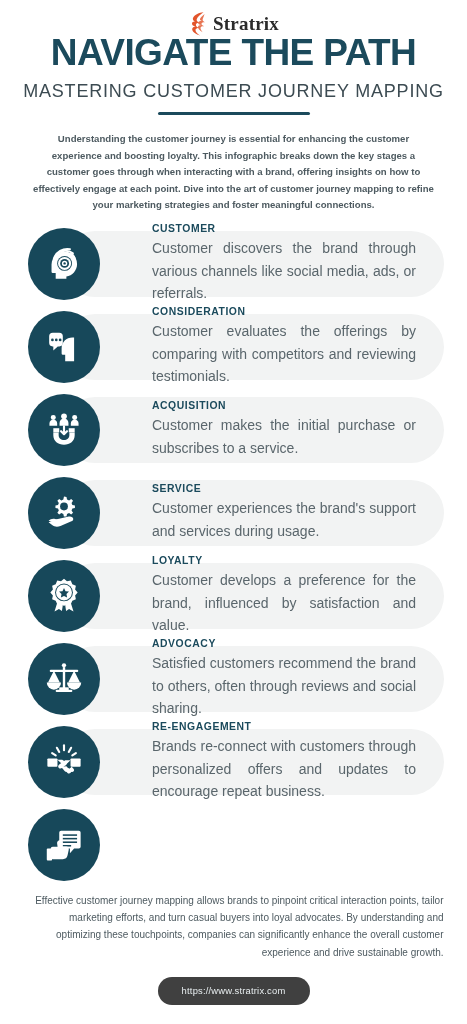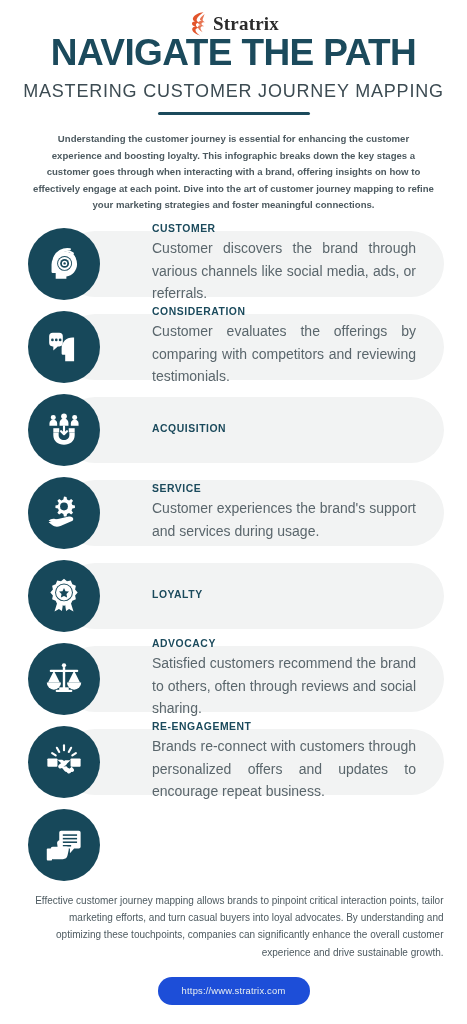--- a/index.html
+++ b/index.html
@@ -121,21 +121,21 @@
     margin:8px auto 0 auto;
     text-align:right;
     font-size:10px;
     line-height:1.74;
     color:#4d5a60;
   }
   .url-pill {
     display:block;
     width:152px;
     margin:16px auto 0 auto;
-    background:#1d4ed8;
+    background:#404040;
     color:#e8eef0;
     font-size:9.4px;
     letter-spacing:0.2px;
     text-align:center;
     padding:8px 0 9px 0;
     border-radius:20px;
     text-decoration:none;
   }
 </style>
 </head>
@@ -209,20 +209,21 @@
           <path d="M43.5 25 v-4 c0-3.6 2.9-6.5 6.5-6.5 s6.5 2.9 6.5 6.5 v4 Z"></path>
           <path d="M14 29 H24 v7 H14 Z"></path>
           <path d="M40 29 H50 v7 H40 Z"></path>
           <path d="M14 33 c0-10 4-15 18-15 s18 5 18 15 h-8 c0-6-3-8-10-8 s-10 2-10 8 Z" opacity="0"></path>
           <path d="M14 36 v5 c0 10 8 16 18 16 s18-6 18-16 v-5 h-9 v5 c0 5-4 8-9 8 s-9-3-9-8 v-5 Z"></path>
           <path d="M32 26 v12 M27 34 l5 5 5-5" stroke="#ffffff" stroke-width="3.6" fill="none" stroke-linecap="round" stroke-linejoin="round"></path>
         </svg>
       </div>
       <div class="stage-card">
         <div class="stage-title">ACQUISITION</div>
+        <div class="stage-desc">Customer makes the initial purchase or subscribes to a service.</div>
       </div>
     </div>
 
     <div class="stage">
       <div class="stage-icon">
         <svg viewBox="0 0 64 64" fill="#ffffff" xmlns="http://www.w3.org/2000/svg">
           <path d="M32 4 l4.2 1.1 .9 4.3 3.4 1.4 3.6-2.5 3.1 3.1 -2.5 3.6 1.4 3.4 4.3 .9 0 4.4 -4.3 .9 -1.4 3.4 2.5 3.6 -3.1 3.1 -3.6-2.5 -3.4 1.4 -.9 4.3 -4.4 0 -.9-4.3 -3.4-1.4 -3.6 2.5 -3.1-3.1 2.5-3.6 -1.4-3.4 -4.3-.9 0-4.4 4.3-.9 1.4-3.4 -2.5-3.6 3.1-3.1 3.6 2.5 3.4-1.4 .9-4.3 Z"></path>
           <circle cx="32" cy="21" r="6.6" fill="#17485a"></circle>
           <path d="M6 45 c3-3 7-4 11-3 l10 2.5 c2 .5 3 1.8 2.8 3.2 -.2 1.5 -1.7 2.3 -3.4 2.1 l-8-1"></path>
           <path d="M20 42.5 l20-4.5 c4-1 7 1 7.5 3.5 .4 2 -.8 3.5 -3 4.4 L26 54 c-5 2-10 1.6-14-1.6 L6 47.4 Z"></path>
@@ -240,20 +241,21 @@
           <path d="M32 3 l5 4.3 6.4-1.3 2.6 6 6 2.6 -1.3 6.4 4.3 5 -4.3 5 1.3 6.4 -6 2.6 -2.6 6 -6.4-1.3 -5 4.3 -5-4.3 -6.4 1.3 -2.6-6 -6-2.6 1.3-6.4 -4.3-5 4.3-5 -1.3-6.4 6-2.6 2.6-6 6.4 1.3 Z"></path>
           <circle cx="32" cy="26" r="15" fill="#17485a"></circle>
           <circle cx="32" cy="26" r="13.4" fill="#ffffff"></circle>
           <path d="M32 18.5 l2.6 5.3 5.8 .8 -4.2 4.1 1 5.8 -5.2-2.7 -5.2 2.7 1-5.8 -4.2-4.1 5.8-.8 Z" fill="#17485a"></path>
           <path d="M21 42 l-5 16 7.5-4.2 5 3.4 2-13 Z"></path>
           <path d="M43 42 l5 16 -7.5-4.2 -5 3.4 -2-13 Z"></path>
         </svg>
       </div>
       <div class="stage-card">
         <div class="stage-title">LOYALTY</div>
+        <div class="stage-desc">Customer develops a preference for the brand, influenced by satisfaction and value.</div>
       </div>
     </div>
 
     <div class="stage">
       <div class="stage-icon">
         <svg viewBox="0 0 64 64" fill="#ffffff" xmlns="http://www.w3.org/2000/svg">
           <circle cx="32" cy="9" r="3.6"></circle>
           <rect x="30" y="12" width="4" height="38"></rect>
           <rect x="8" y="16.4" width="48" height="3.6" rx="1.6"></rect>
           <rect x="18" y="50" width="28" height="4" rx="1.6"></rect>

